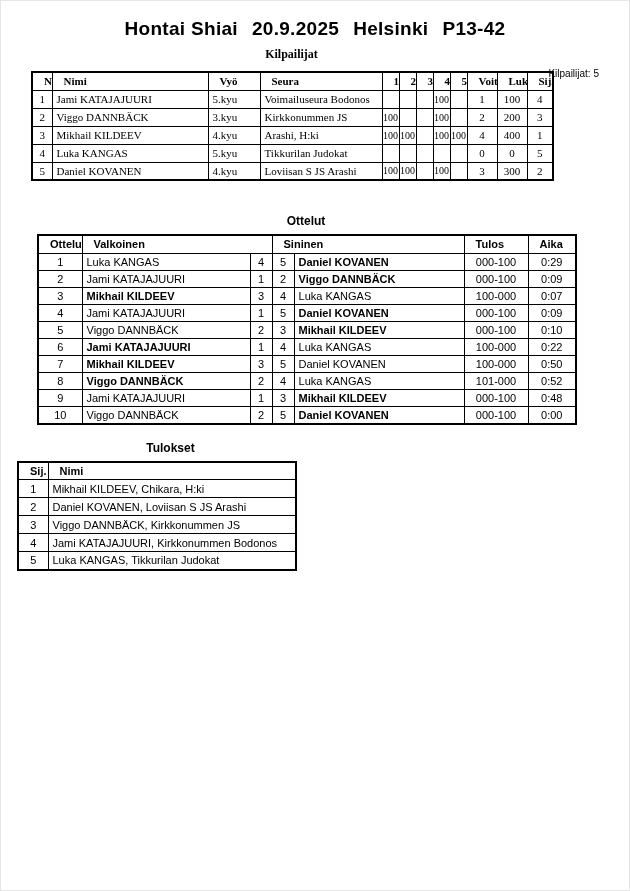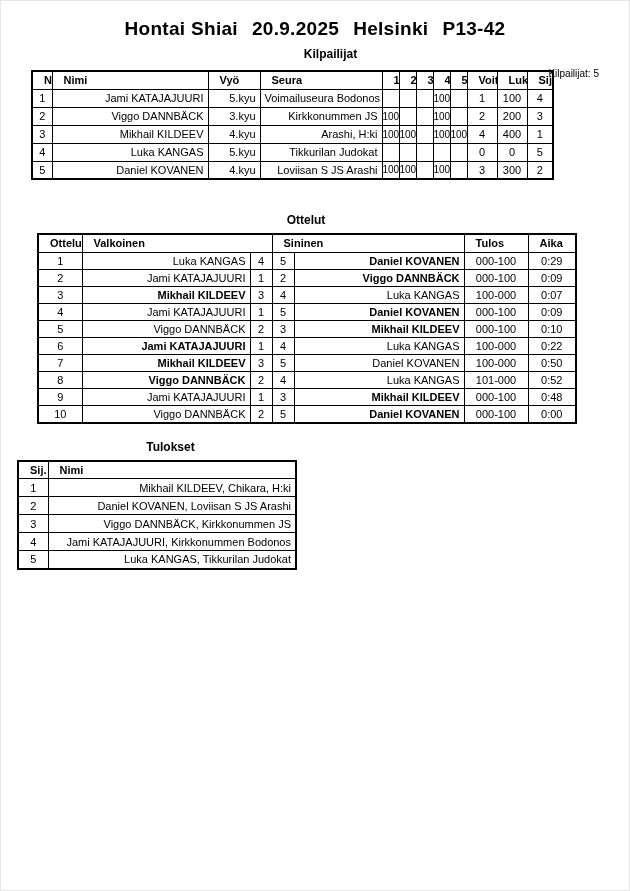--- a/index.html
+++ b/index.html
@@ -17,40 +17,40 @@
   .doc-title {
     display: flex; justify-content: center; align-items: baseline;
     gap: 14px; padding-top: 17px;
     font-size: 19px; font-weight: bold; letter-spacing: 0.3px;
   }
   .count-label {
     position: absolute; top: 67px; right: 30px;
     font-size: 10px;
   }
   .section-heading { text-align: center; font-weight: bold; font-size: 12px; }
-  .sec1 { margin: 7px 0 0 30px; width: 599px; }
+  .sec1 { margin: 7px 0 0 30px; width: 521px; font-family: Liberation Serif, serif; }
   .sec1 .section-heading { margin-bottom: 9px; }
   .sec2 { margin: 33px 0 0 36px; width: 538px; }
   .sec2 .section-heading { margin-bottom: 6px; }
   .sec3 { margin: 16px 0 0 16px; width: 307px; }
   .sec3 .section-heading { margin-bottom: 6px; }
 
   table {
     border-collapse: collapse; table-layout: fixed;
     border: 2px solid #000; font-size: 11px; background: #fff;
   }
   th, td { border: 1px solid #000; overflow: hidden; white-space: nowrap; }
   th { font-weight: bold; text-align: left; padding: 2px 11px; height: 18px; font-size: 11px; }
   td { padding: 2px 4px; height: 18px; }
   .t1 { width: 521px; }
   .t2 { width: 538px; }
   .t3 { width: 278px; }
   .t2 td { height: 17px; }
   td.c { text-align: center; padding: 2px 1px; }
-  td.l { text-align: right; }
+  td.l { text-align: left; }
   .t1 td.num { font-size: 10px; text-align: center; padding: 2px 0; }
   .bold { font-weight: bold; }
 </style>
 </head>
 <body>
 
 <div class="page">
 
   <div class="doc-title">
     <span>Hontai Shiai</span>

